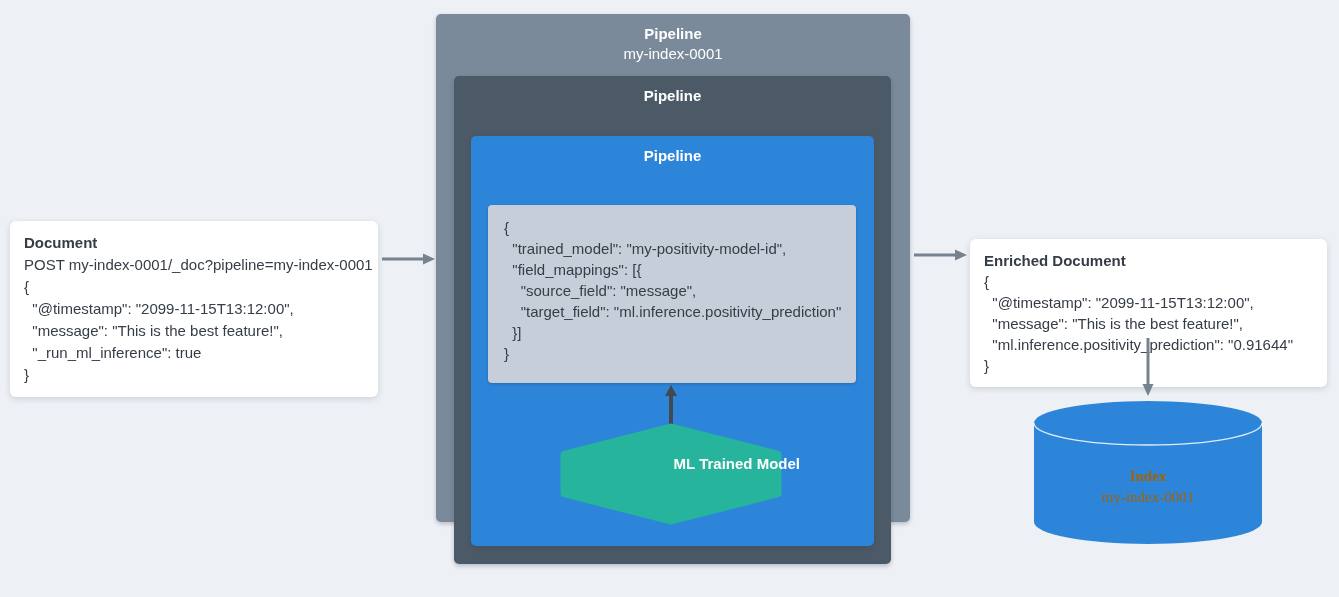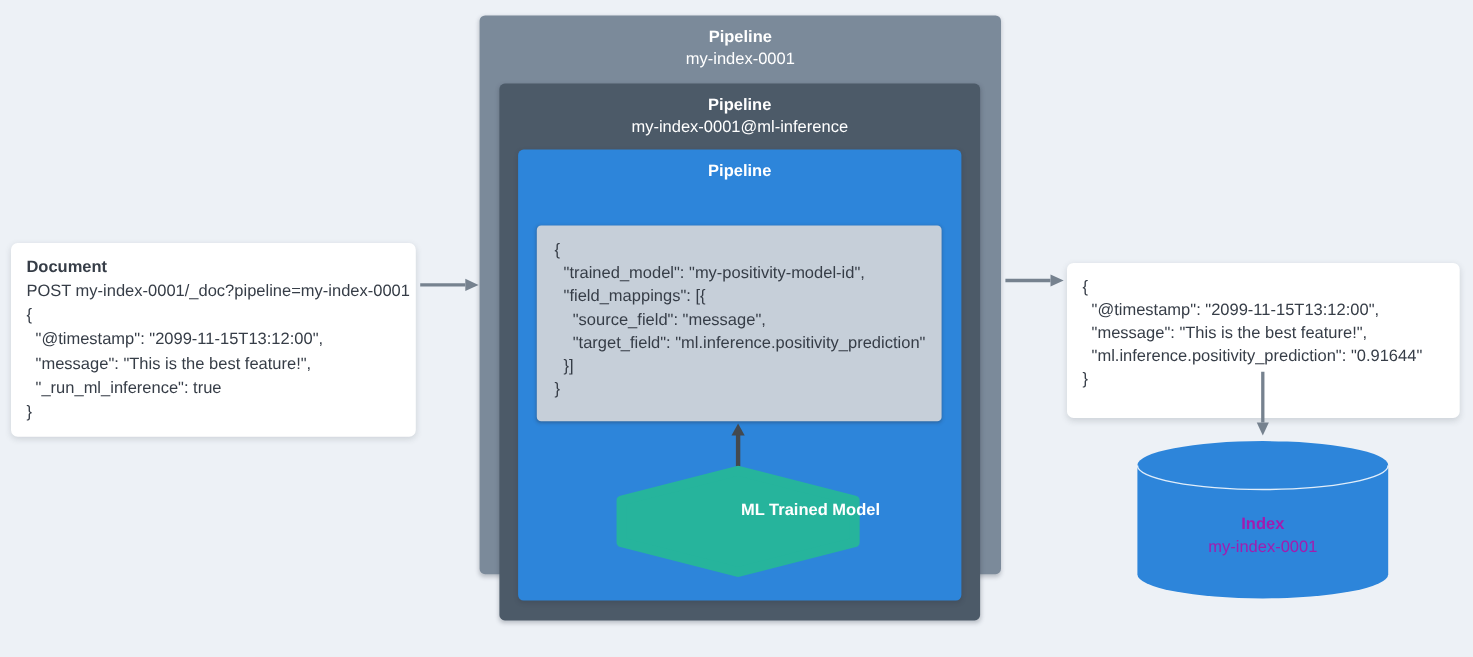--- a/index.html
+++ b/index.html
@@ -97,23 +97,24 @@
     width: 230px; height: 146px;
   }
   .cylinder-wrap svg { position: absolute; left: 0; top: 0; }
   .cyl-fill { fill: var(--blue, #2d85da); }
   .cyl-highlight { fill: none; stroke: rgba(255,255,255,0.85); stroke-width: 1.3; }
   .cylinder-text {
     position: absolute;
     left: 0; top: 66px;
     width: 100%;
     text-align: center;
-    color: #a21caf;
+    color: #a16207;
     font-size: 15px;
     line-height: 21px;
+    font-family: Liberation Serif, serif;
   }
   .cylinder-text .index-title { font-weight: bold; }
 
   
   .arrow { position: absolute; }
   .arrow line { stroke: var(--arrow, #76828f); stroke-width: 3; }
   .arrow polygon { fill: var(--arrow, #76828f); }
   .arrow-dark line { stroke: var(--dark-arrow, #43494f); stroke-width: 4; }
   .arrow-dark polygon { fill: var(--dark-arrow, #43494f); }
 </style>
@@ -139,21 +140,20 @@
 
   <div class="box box-outer">
     <div class="box-heading">
       <div class="box-label">Pipeline</div>
       <div class="box-name">my-index-0001</div>
     </div>
 
     <div class="box box-mid">
       <div class="box-heading">
         <div class="box-label">Pipeline</div>
-        <div class="box-name">my-index-0001@ml-inference</div>
       </div>
 
       <div class="box box-blue">
         <div class="box-heading">
           <div class="box-label">Pipeline</div>
         </div>
 
         <div class="proc-block">
           <div class="code-line">{</div>
           <div class="code-line">  "trained_model": "my-positivity-model-id",</div>
@@ -180,20 +180,21 @@
       <div class="model-title">ML Trained Model</div>
     </div>
   </div>
 
   <svg class="arrow" style="left:912px; top:246px;" width="58" height="18">
     <line x1="2" y1="9" x2="43" y2="9"></line>
     <polygon points="43,3.5 55,9 43,14.5"></polygon>
   </svg>
 
   <div class="card" style="left:970px; top:191px; width:329px; min-height:119px; line-height:21px;">
+    <div class="card-title">Enriched Document</div>
     <div class="code-line">{</div>
     <div class="code-line">  "@timestamp": "2099-11-15T13:12:00",</div>
     <div class="code-line">  "message": "This is the best feature!",</div>
     <div class="code-line">  "ml.inference.positivity_prediction": "0.91644"</div>
     <div class="code-line">}</div>
   </div>
 
   <svg class="arrow" style="left:1139px; top:336px;" width="18" height="62">
     <line x1="9" y1="2" x2="9" y2="48"></line>
     <polygon points="3.5,48 14.5,48 9,60"></polygon>

